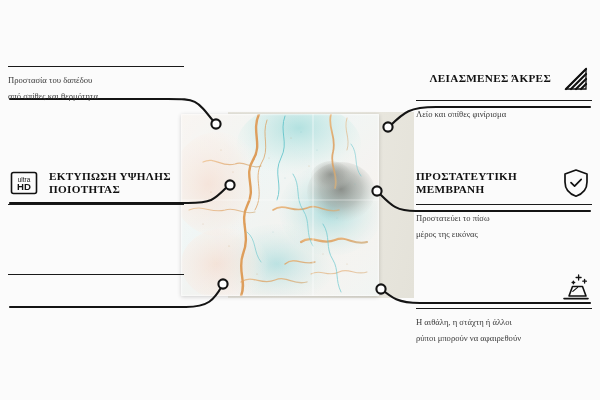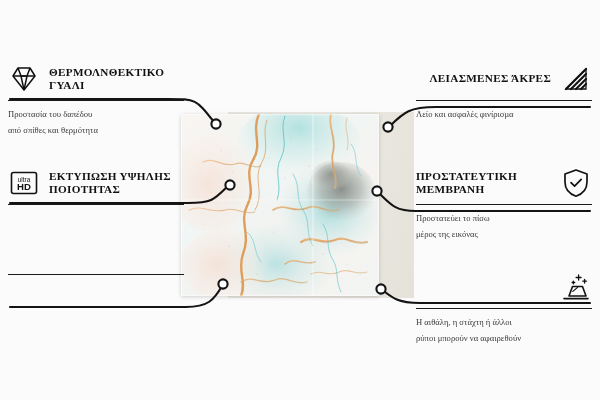--- a/index.html
+++ b/index.html
@@ -178,32 +178,20 @@
       <circle cx="216" cy="124" r="4.6"></circle>
       <circle cx="230" cy="185" r="4.6"></circle>
       <circle cx="223" cy="284" r="4.6"></circle>
       <circle cx="388" cy="127" r="4.6"></circle>
       <circle cx="377" cy="191" r="4.6"></circle>
       <circle cx="381" cy="289" r="4.6"></circle>
     </g>
   </svg>
 
   <div class="feat left f1">
-    <div class="head">
-      <svg class="ico" viewBox="0 0 32 32">
-        <g fill="none" stroke="#111" stroke-width="1.5" stroke-linejoin="round">
-          <path d="M5 13 L16 27 L27 13 L22 5 H10 Z"></path>
-          <path d="M5 13 H27"></path>
-            <path d="M10 5 L13 13 L16 27"></path>
-            <path d="M22 5 L19 13 L16 27"></path>
-          <path d="M13 13 H19"></path>
-        </g>
-      </svg>
-      <div class="title">ΘΕΡΜΟΛΝΘΕΚΤΙΚΟ ΓΥΑΛΙ</div>
-    </div>
     <div class="rule"></div>
     <div class="desc">Προστασία του δαπέδου<br>από σπίθες και θερμότητα</div>
   </div>
 
   <div class="feat left f2">
     <div class="head">
       <svg class="ico" viewBox="0 0 32 32">
         <rect x="3.5" y="5.5" width="25" height="21" rx="2" fill="none" stroke="#111" stroke-width="1.6"></rect>
         <text x="16" y="14.6" text-anchor="middle" font-family="Liberation Sans, sans-serif" font-size="6.4" fill="#111">ultra</text>
         <text x="16" y="23.4" text-anchor="middle" font-family="Liberation Sans, sans-serif" font-size="9.6" font-weight="bold" fill="#111">HD</text>
@@ -224,21 +212,21 @@
           <line x1="6" y1="26" x2="26" y2="6"></line>
           <line x1="11" y1="26" x2="26" y2="11"></line>
           <line x1="16" y1="26" x2="26" y2="16"></line>
           <line x1="21" y1="26" x2="26" y2="21"></line>
         </g>
         <path d="M6 26 H26 V6 Z" fill="none" stroke="#111" stroke-width="1.3"></path>
       </svg>
       <div class="title">ΛΕΙΑΣΜΕΝΕΣ ΆΚΡΕΣ</div>
     </div>
     <div class="rule"></div>
-    <div class="desc">Λείο και ασφαλές φινίρισμα</div>
+    <div class="desc">Λείο και σπίθες φινίρισμα</div>
   </div>
 
   <div class="feat right f2">
     <div class="head">
       <svg class="ico" viewBox="0 0 32 32">
         <path d="M16 3 L27 7 V15 C27 22.5 21.8 27.2 16 29.2 C10.2 27.2 5 22.5 5 15 V7 Z" fill="none" stroke="#111" stroke-width="1.7" stroke-linejoin="round"></path>
         <path d="M11 15.6 L14.6 19.2 L21.2 12.4" fill="none" stroke="#111" stroke-width="1.7" stroke-linecap="round" stroke-linejoin="round"></path>
       </svg>
       <div class="title">ΠΡΟΣΤΑΤΕΥΤΙΚΗ ΜΕΜΒΡΑΝΗ</div>
     </div>

